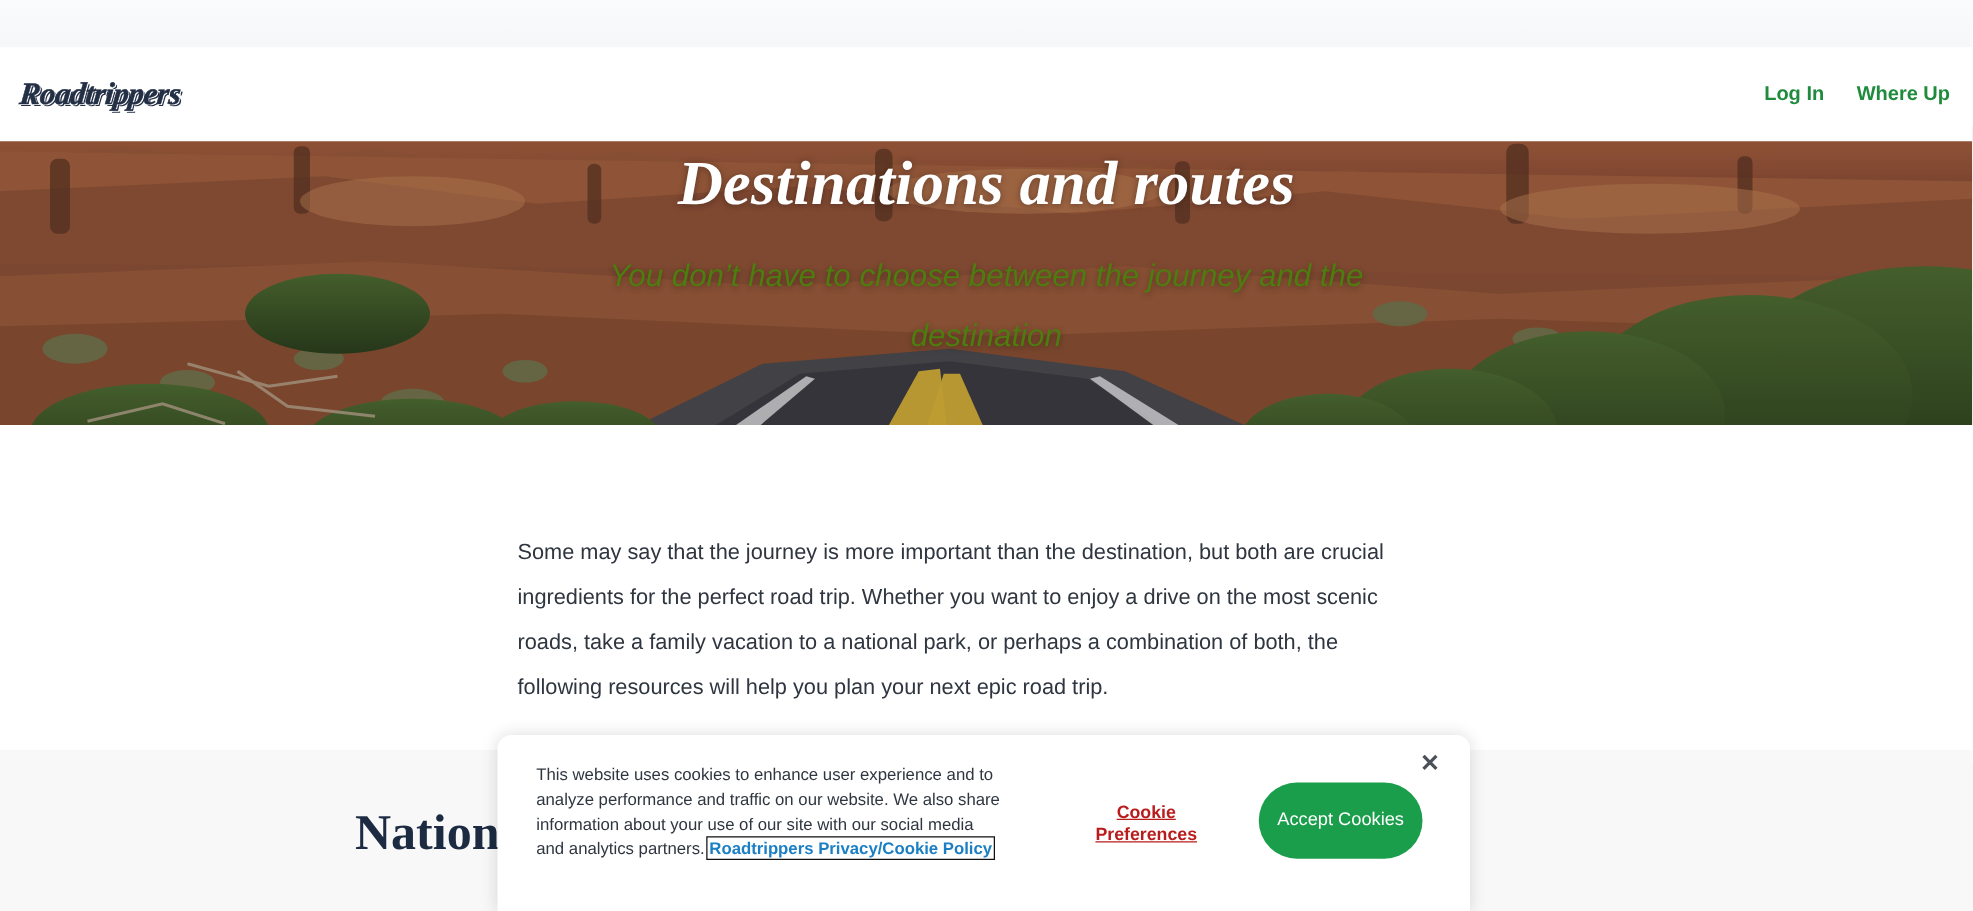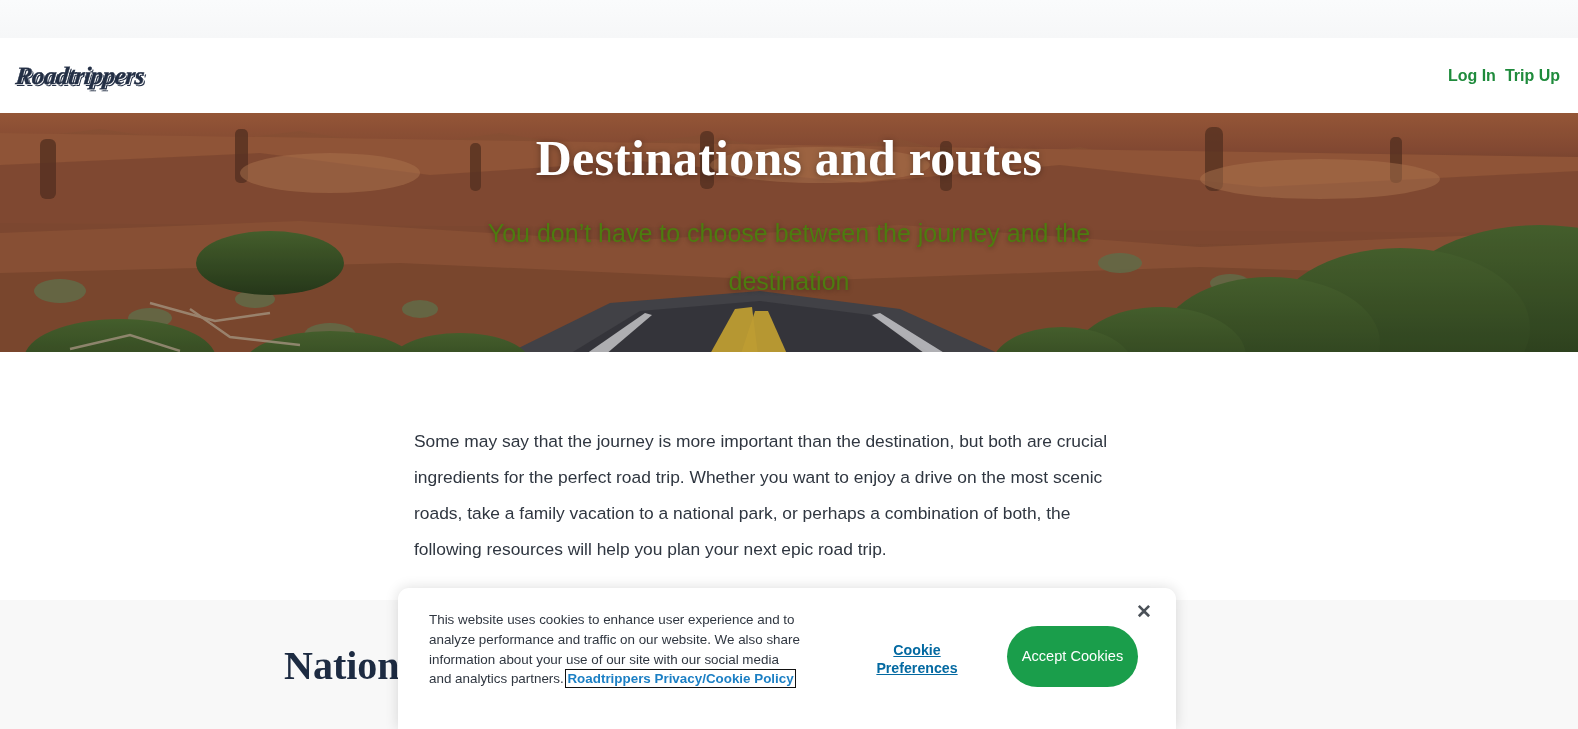--- a/index.html
+++ b/index.html
@@ -123,32 +123,33 @@
     margin-left: auto;
     width: 52px; height: 53px;
     background: #1f8b3c;
     color: #fff; font-size: 15.5px; font-weight: 700;
     display: flex; align-items: center; justify-content: center;
     cursor: pointer;
   }
 
   .nav-right {
     position: absolute; right: 18px; top: 0; height: 75px;
-    display: flex; align-items: center; gap: 9px;
+    display: flex; align-items: center; gap: 26px;
   }
   .auth-link {
     font-size: 16px; font-weight: 600; color: #1f8b3c;
     cursor: pointer; white-space: nowrap;
   }
 
   
   .hero {
-    position: absolute; left: 0; top: 113px;
+    position: absolute; left: 0; top: 101px;
     width: 1578px; height: 239px;
     overflow: hidden;
+    font-style: italic;
   }
   .hero-bg { position: absolute; inset: 0; }
   .hero-text {
     position: absolute; inset: 0;
     display: flex; flex-direction: column; align-items: center;
     padding-top: 15px;
     text-align: center;
   }
   .hero-title {
     font-family: "Liberation Serif", serif;
@@ -212,21 +213,21 @@
   .cookie-link {
     color: #1b7fc4; font-weight: bold; 
     outline: 1.5px solid #111; outline-offset: 1px;
     cursor: pointer;
   }
   .cookie-prefs {
     position: absolute; left: 873px; top: 641px;
     width: 88px;
     text-align: center;
     font-size: 14.2px; font-weight: 700; line-height: 1.28;
-    color: #0369a1; text-decoration: underline;
+    color: #b91c1c; text-decoration: underline;
     cursor: pointer; z-index: 60;
   }
   .accept-btn {
     position: absolute; left: 1007px; top: 626px;
     width: 131px; height: 61px;
     background: #1a9e4b; color: #fff;
     border: none; border-radius: 31px;
     font-family: "Liberation Sans", sans-serif;
     font-size: 14.6px; font-weight: 400; line-height: 1.28;
     cursor: pointer; z-index: 60;
@@ -238,21 +239,21 @@
 <div id="page">
 
   <div class="top-strip"></div>
 
   <div class="header">
     <div class="logo">Roadtrippers</div>
 
 
     <div class="nav-right">
       <div class="auth-link">Log In</div>
-      <div class="auth-link">Trip Up</div>
+      <div class="auth-link">Where Up</div>
     </div>
   </div>
 
   <div class="search-wrap">
     <div class="plan-trip-btn">
       <span class="pin-icon">
         <span class="p-pink"></span>
         <span class="dots"></span>
         <span class="p-teal"></span>
       </span>

